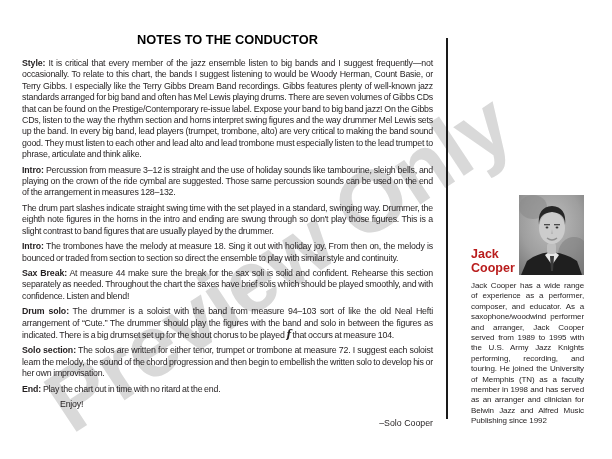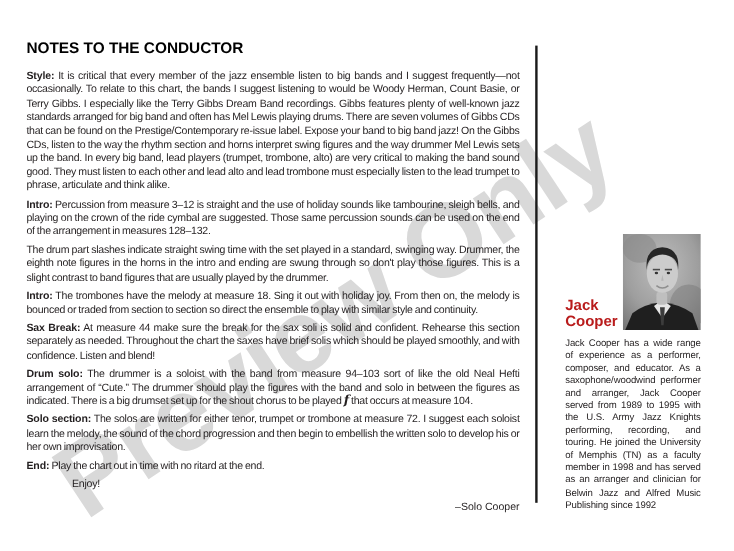--- a/index.html
+++ b/index.html
@@ -25,21 +25,21 @@
     z-index:0;
     user-select:none;
   }
   .main-column {
     position:absolute;
     left:22px; top:33px;
     width:411px;
     z-index:1;
   }
   .page-title {
-    text-align:left;
+    text-align:center;
     font-weight:bold;
     font-size:12.8px;
     line-height:14px;
     color:#000;
     margin-bottom:11px;
   }
   .body-para {
     font-size:8.8px;
     line-height:11.4px;
     letter-spacing:-0.2px;

